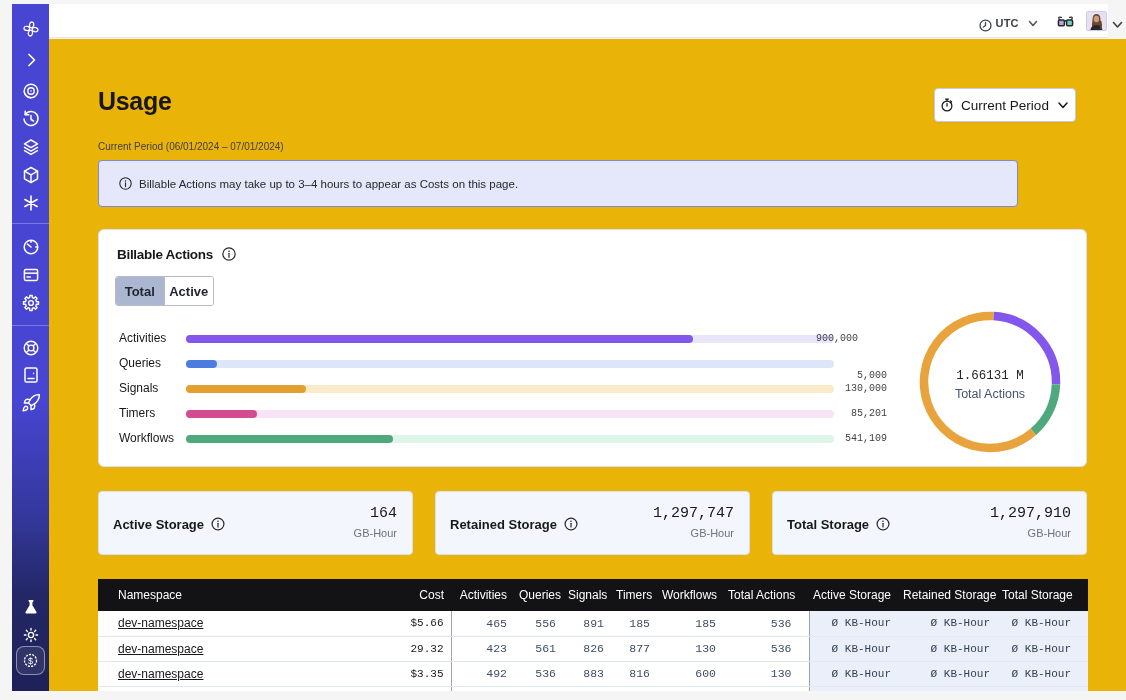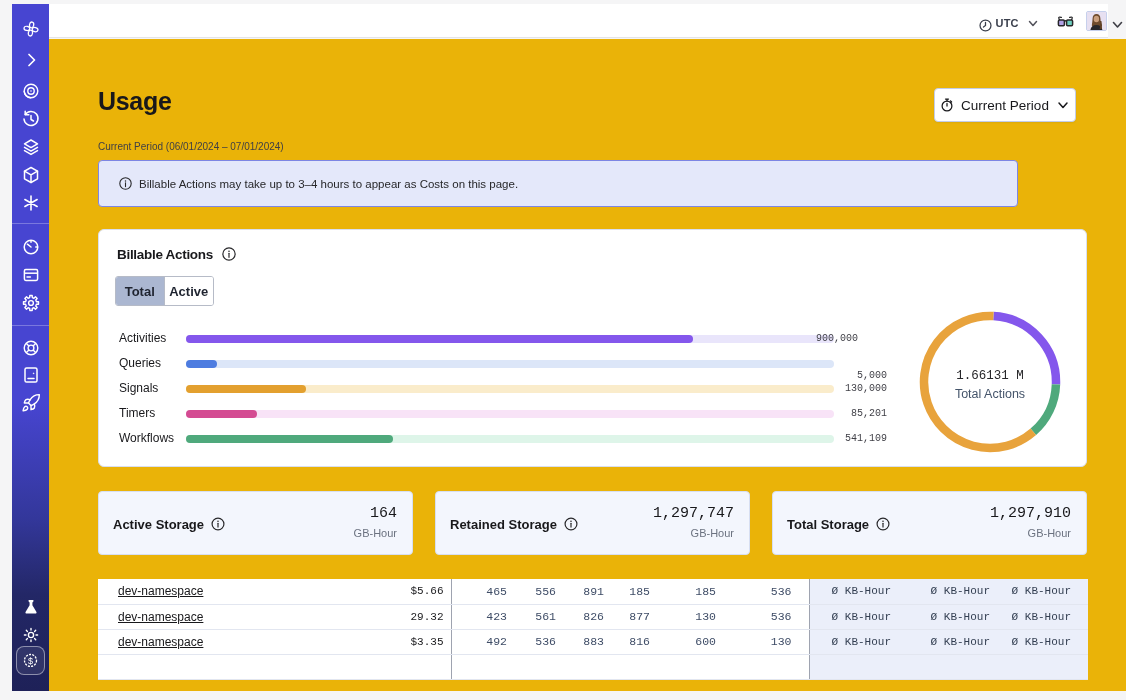--- a/index.html
+++ b/index.html
@@ -178,20 +178,33 @@
         <col style="width:49px">
         <col style="width:48px">
         <col style="width:46px">
         <col style="width:66px">
         <col style="width:81px">
         <col style="width:94px">
         <col style="width:99px">
         <col style="width:86px">
       </colgroup>
 <tbody>
+        <tr>
+  <th style="text-align:left;padding-left:20px">Namespace</th>
+          <th style="padding-right:7px">Cost</th>
+          <th>Activities</th>
+          <th>Queries</th>
+          <th>Signals</th>
+          <th>Timers</th>
+          <th>Workflows</th>
+          <th style="padding-right:17px">Total Actions</th>
+          <th>Active Storage</th>
+          <th>Retained Storage</th>
+          <th style="padding-right:17px">Total Storage</th>
+</tr>
 <tr>
   <td style="text-align:left;padding-left:20px;font-size:12px"><span style="text-decoration:underline;color:#18181b">dev-namespace</span></td>
   <td class="mono" style="font-size:11px;color:#18181b;padding-right:7px">$5.66</td>
   <td class="mono vl1 num">465</td>
           <td class="mono num">556</td>
           <td class="mono num">891</td>
           <td class="mono num">185</td>
           <td class="mono num">185</td>
           <td class="mono num" style="padding-right:17px">536</td>
   <td class="mono vl1 stor num2">Ø KB-Hour</td>

